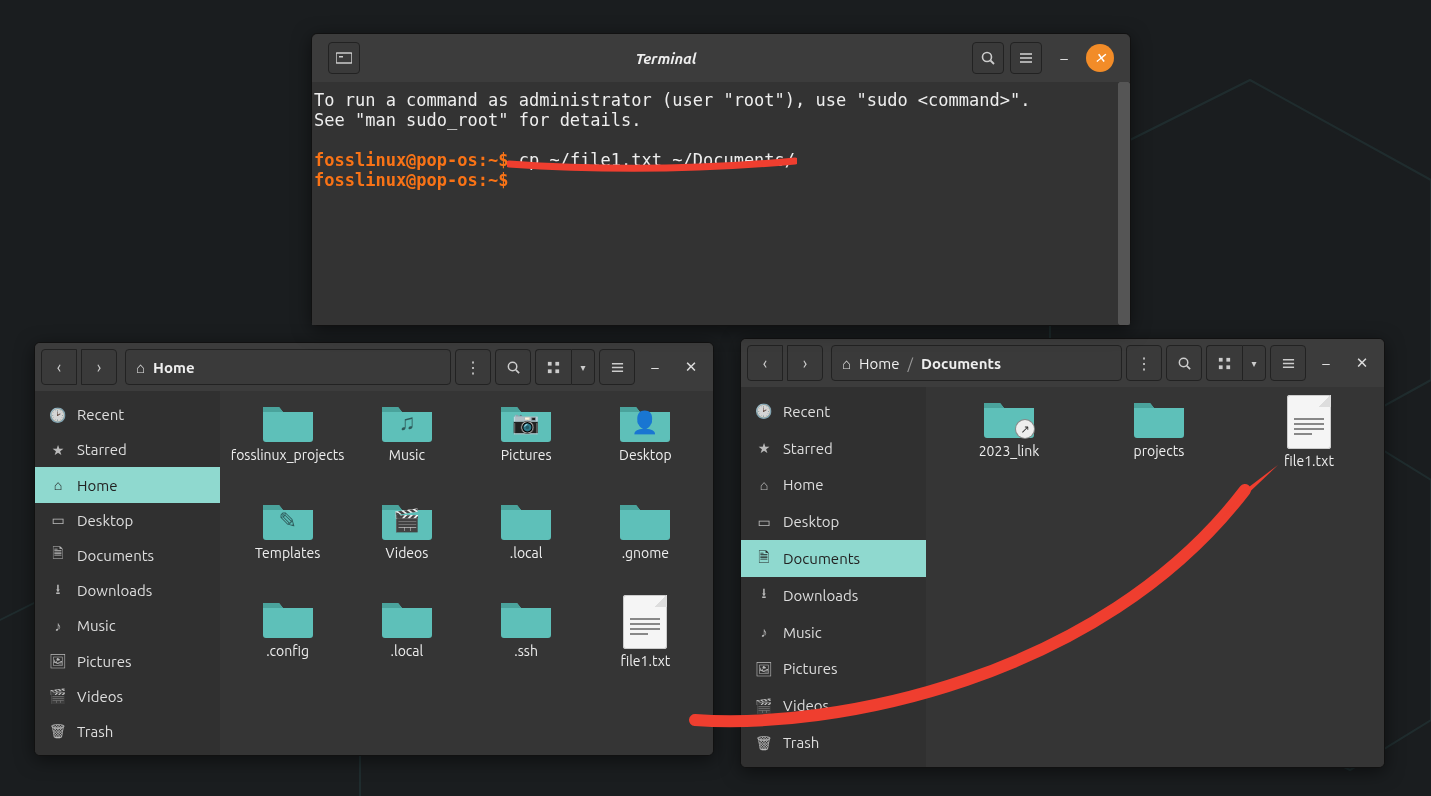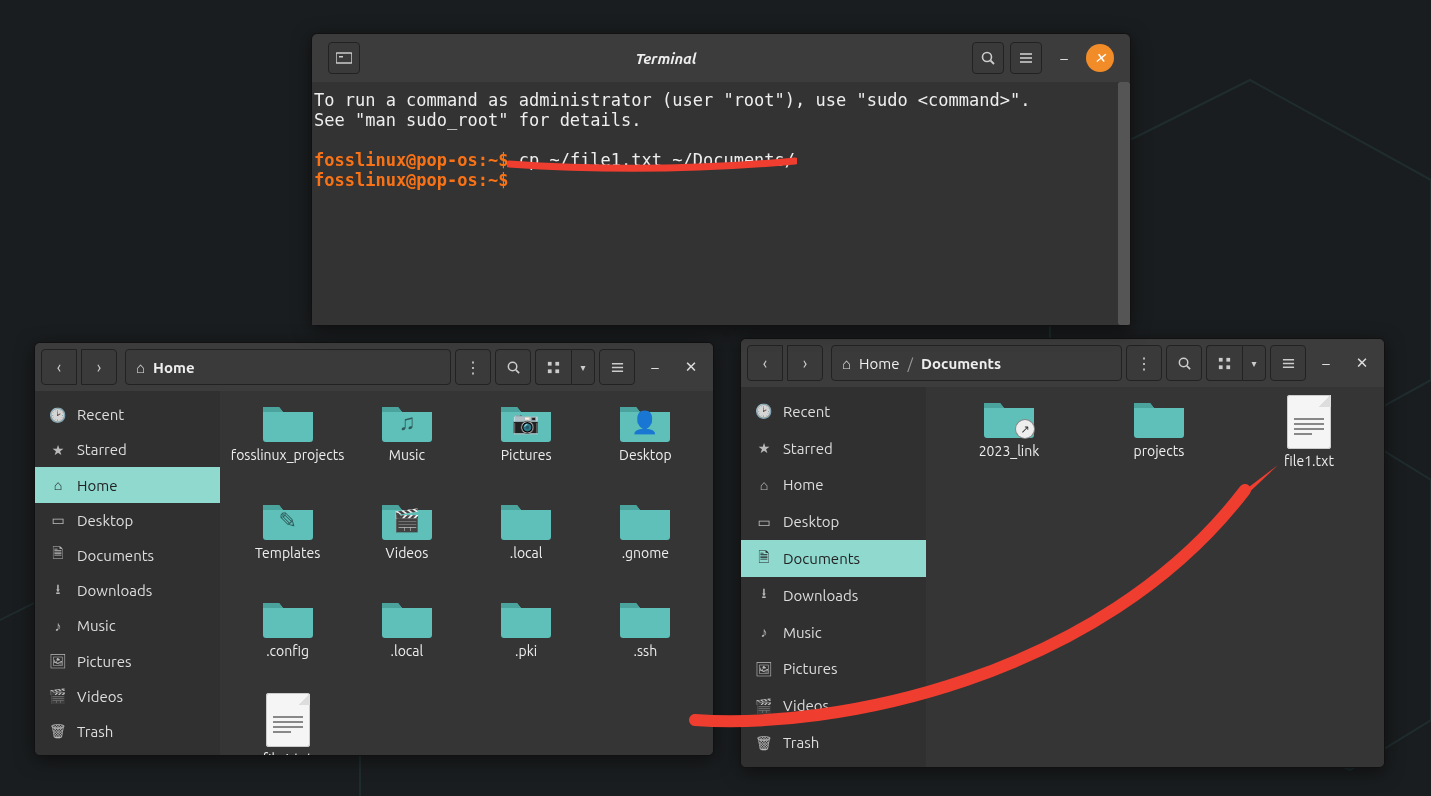--- a/index.html
+++ b/index.html
@@ -371,27 +371,20 @@
               <path d="M2 8 h16 l4 5 h30 v27 a3 3 0 0 1 -3 3 h-44 a3 3 0 0 1 -3 -3 z" fill="#5ec0b9"></path>
               <path d="M2 8 h16 l4 5 h-20 z" fill="#4aa39c"></path>
             </svg></div>
           <span>.local</span>
         </div>
       <div class="ficon">
           <div class="fold"><svg viewBox="0 0 54 44">
               <path d="M2 8 h16 l4 5 h30 v27 a3 3 0 0 1 -3 3 h-44 a3 3 0 0 1 -3 -3 z" fill="#5ec0b9"></path>
               <path d="M2 8 h16 l4 5 h-20 z" fill="#4aa39c"></path>
             </svg></div>
-          <span>.pki</span>
-        </div>
-      <div class="ficon">
-          <div class="fold"><svg viewBox="0 0 54 44">
-              <path d="M2 8 h16 l4 5 h30 v27 a3 3 0 0 1 -3 3 h-44 a3 3 0 0 1 -3 -3 z" fill="#5ec0b9"></path>
-              <path d="M2 8 h16 l4 5 h-20 z" fill="#4aa39c"></path>
-            </svg></div>
           <span>.ssh</span>
         </div>
       <div class="ficon">
           <div class="docicon">
             <div class="ln"></div>
             <div class="ln"></div>
             <div class="ln"></div>
             <div class="ln" style="width:60%"></div>
           </div>
           <span>file1.txt</span>

